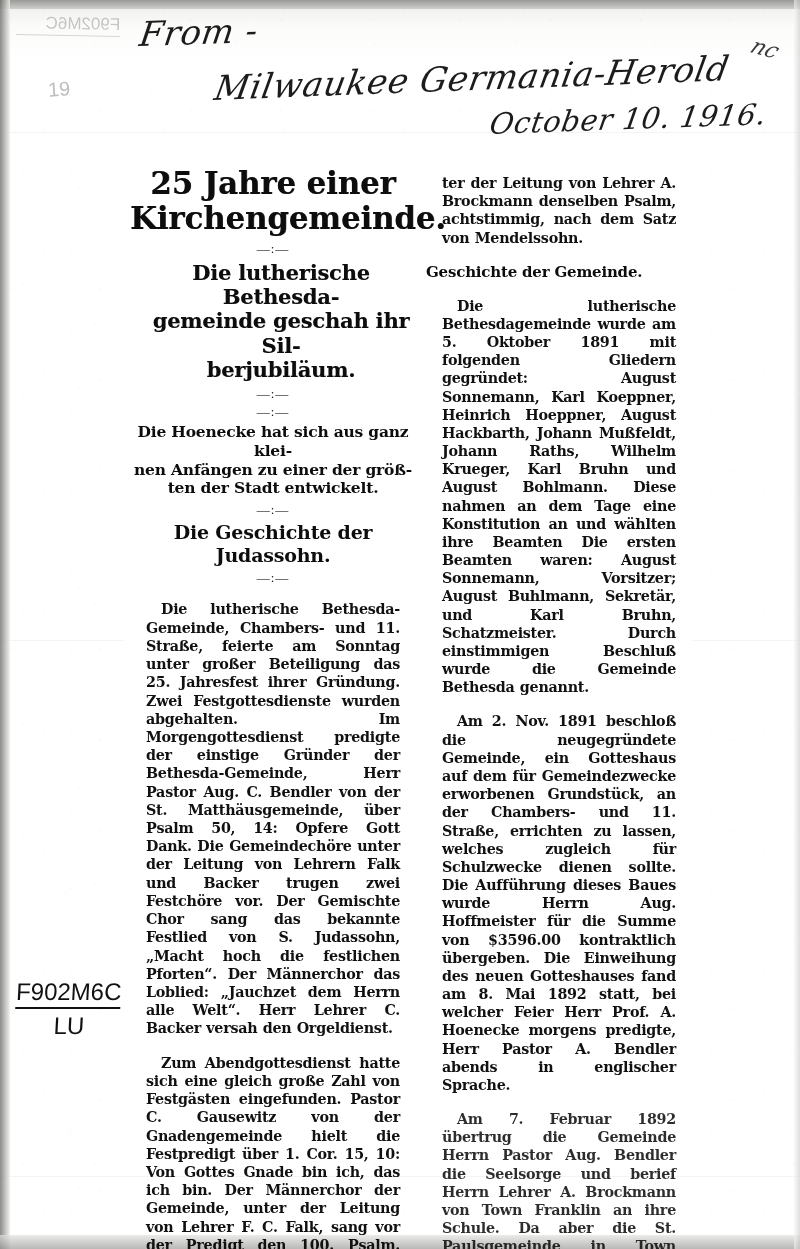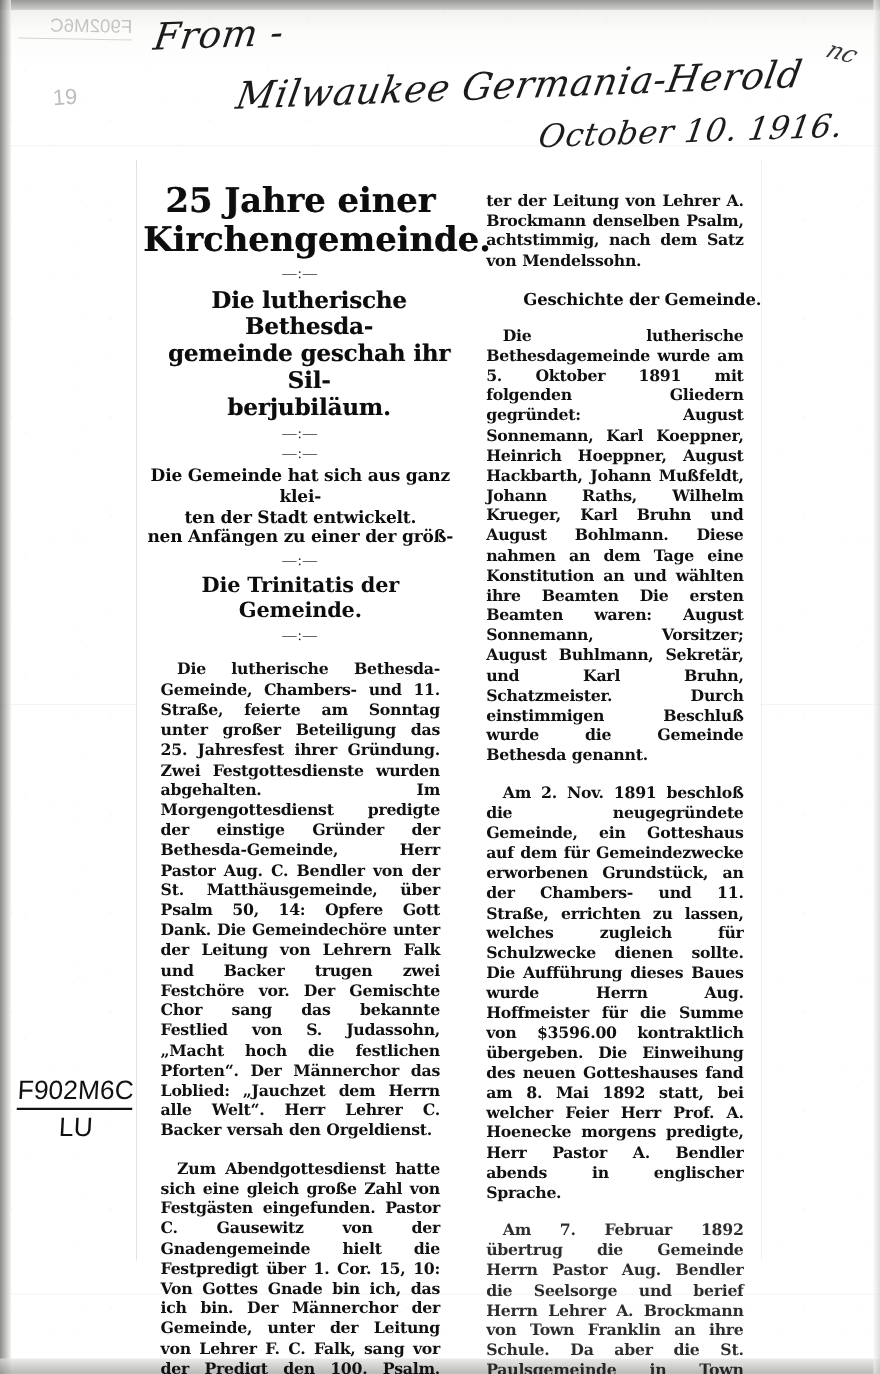--- a/index.html
+++ b/index.html
@@ -118,21 +118,21 @@
     letter-spacing:1px;
     text-shadow:0.3px 0 0 rgba(0,0,0,.45);
   }
   .hl4{
     font-size:15.5px;line-height:1.2;text-align:center;margin:4px 0 0 0;
   }
   .hl5{
     font-size:19px;line-height:1.2;text-align:center;margin:4px 0 0 0;
   }
   .subhead-c2{
-    font-size:15px;line-height:1.2;text-align:right;margin:2px 0 1px 0;
+    font-size:15px;line-height:1.2;text-align:left;margin:2px 0 1px 0;
   }
 
   
   .orn{
     text-align:center;font-size:13px;line-height:1;color:#1a1a1a;
     margin:5px 0 5px 0;letter-spacing:1px;font-family:"Liberation Serif",serif;
   }
   .orn::before{content:"—:—";}
 
   
@@ -209,28 +209,28 @@
         <div>gemeinde geschah ihr Sil-</div>
         <div>berjubiläum.</div>
       </div>
 
       <div class="orn"></div>
 
 
       <div class="orn"></div>
 
       <div class="fraktur hl4">
-        <div>Die Gemeinde hat sich aus ganz klei-</div>
+        <div>Die Hoenecke hat sich aus ganz klei-</div>
+        <div>nen Anfängen zu einer der größ-</div>
         <div>ten der Stadt entwickelt.</div>
-        <div>nen Anfängen zu einer der größ-</div>
-      </div>
-
-      <div class="orn"></div>
-
-      <div class="fraktur hl5">Die Trinitatis der Gemeinde.</div>
+      </div>
+
+      <div class="orn"></div>
+
+      <div class="fraktur hl5">Die Geschichte der Judassohn.</div>
 
       <div class="orn"></div>
 
       <div class="bodytext fraktur">
         <p class="ind">Die lutherische Bethesda-Gemeinde, Chambers- und 11. Straße, feierte am Sonntag unter großer Beteiligung das 25. Jahresfest ihrer Gründung. Zwei Festgottesdienste wurden abgehalten. Im Morgengottesdienst predigte der einstige Gründer der Bethesda-Gemeinde, Herr Pastor Aug. C. Bendler von der St. Matthäusgemeinde, über Psalm 50, 14: Opfere Gott Dank. Die Gemeindechöre unter der Leitung von Lehrern Falk und Backer trugen zwei Festchöre vor. Der Gemischte Chor sang das bekannte Festlied von S. Judassohn, „Macht hoch die festlichen Pforten“. Der Männerchor das Loblied: „Jauchzet dem Herrn alle Welt“. Herr Lehrer C. Backer versah den Orgeldienst.</p>
         <p class="ind">Zum Abendgottesdienst hatte sich eine gleich große Zahl von Festgästen eingefunden. Pastor C. Gausewitz von der Gnadengemeinde hielt die Festpredigt über 1. Cor. 15, 10: Von Gottes Gnade bin ich, das ich bin. Der Männerchor der Gemeinde, unter der Leitung von Lehrer F. C. Falk, sang vor der Predigt den 100. Psalm. Nach der Predigt sang der Gemischte-Chor der St. Matthäusgemeinde un-</p>
       </div>
     </div>
 
     <div class="col" id="col2">

